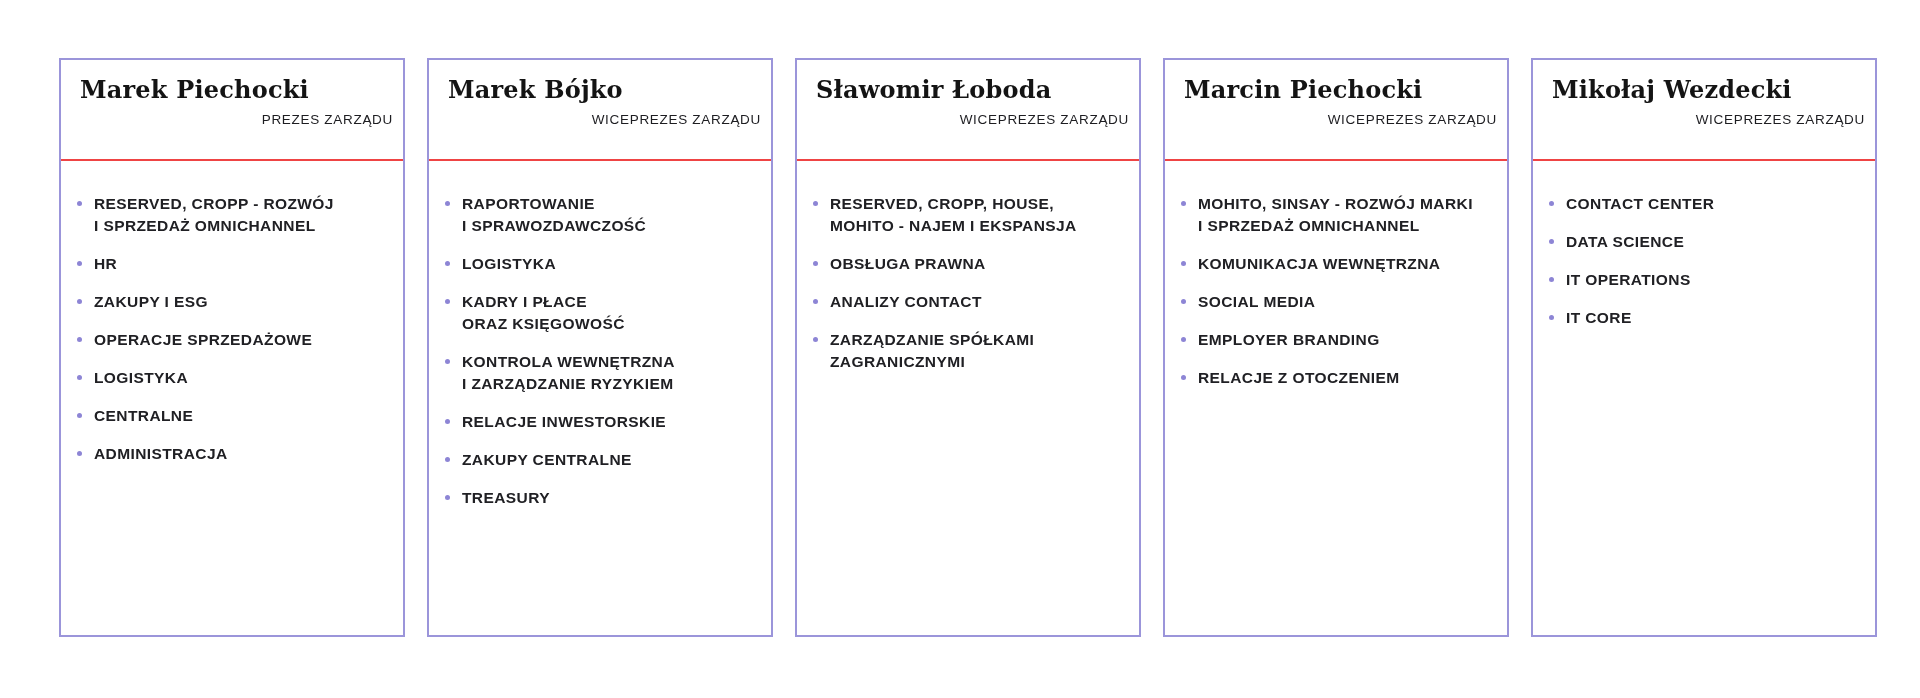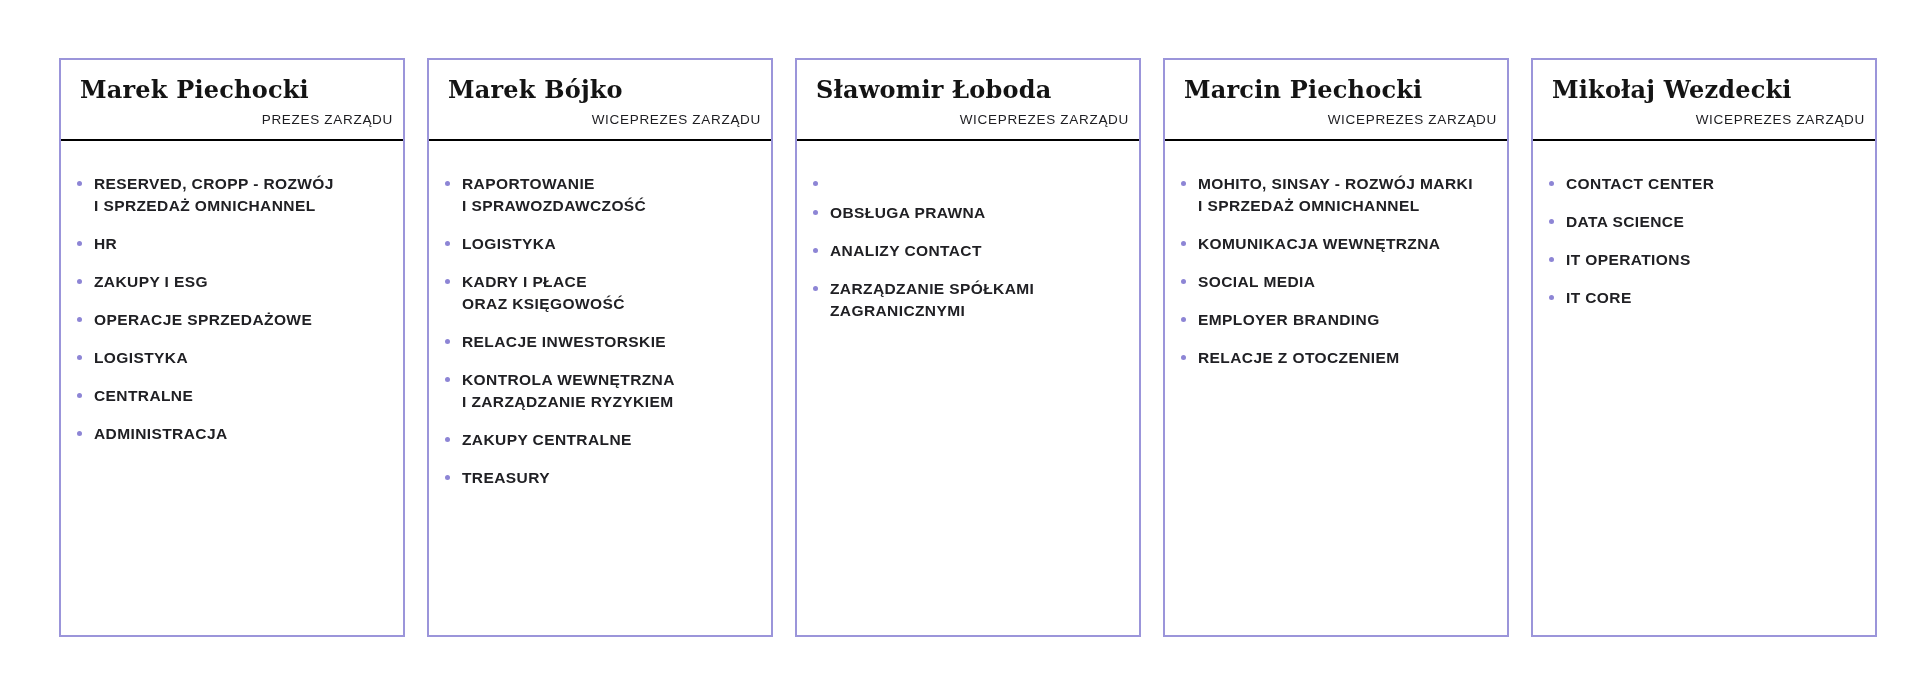--- a/index.html
+++ b/index.html
@@ -26,22 +26,22 @@
     width: 346px;
     height: 579px;
     box-sizing: border-box;
     border: 2px solid #9b95da;
     background: #ffffff;
     display: flex;
     flex-direction: column;
   }
   .card-header {
     box-sizing: border-box;
-    height: 81px;
-    border-bottom: 2px solid #000000;
+    height: 101px;
+    border-bottom: 2px solid #ef4444;
     padding: 15px 10px 0 19px;
   }
   .member-name {
     margin: 0;
     font-family: "DejaVu Serif", serif;
     font-weight: bold;
     font-size: 24px;
     line-height: 30px;
     color: #141414;
     letter-spacing: 0.2px;
@@ -137,46 +137,48 @@
             <span class="dot"></span>
             <span class="duty-text">LOGISTYKA</span>
           </li>
           <li>
             <span class="dot"></span>
             <span class="duty-text">KADRY I PŁACE
 ORAZ KSIĘGOWOŚĆ</span>
           </li>
           <li>
             <span class="dot"></span>
-            <span class="duty-text">RELACJE INWESTORSKIE</span>
-          </li>
-          <li>
-            <span class="dot"></span>
             <span class="duty-text">KONTROLA WEWNĘTRZNA
 I ZARZĄDZANIE RYZYKIEM</span>
           </li>
           <li>
             <span class="dot"></span>
+            <span class="duty-text">RELACJE INWESTORSKIE</span>
+          </li>
+          <li>
+            <span class="dot"></span>
             <span class="duty-text">ZAKUPY CENTRALNE</span>
           </li>
           <li>
             <span class="dot"></span>
             <span class="duty-text">TREASURY</span>
           </li>
         </ul>
   </section>
 
   <section class="card">
     <header class="card-header">
       <h2 class="member-name">Sławomir Łoboda</h2>
       <div class="member-role">WICEPREZES ZARZĄDU</div>
     </header>
     <ul class="duties">
           <li>
             <span class="dot"></span>
+            <span class="duty-text">RESERVED, CROPP, HOUSE,
+MOHITO - NAJEM I EKSPANSJA</span>
           </li>
           <li>
             <span class="dot"></span>
             <span class="duty-text">OBSŁUGA PRAWNA</span>
           </li>
           <li>
             <span class="dot"></span>
             <span class="duty-text">ANALIZY CONTACT</span>
           </li>
           <li>

